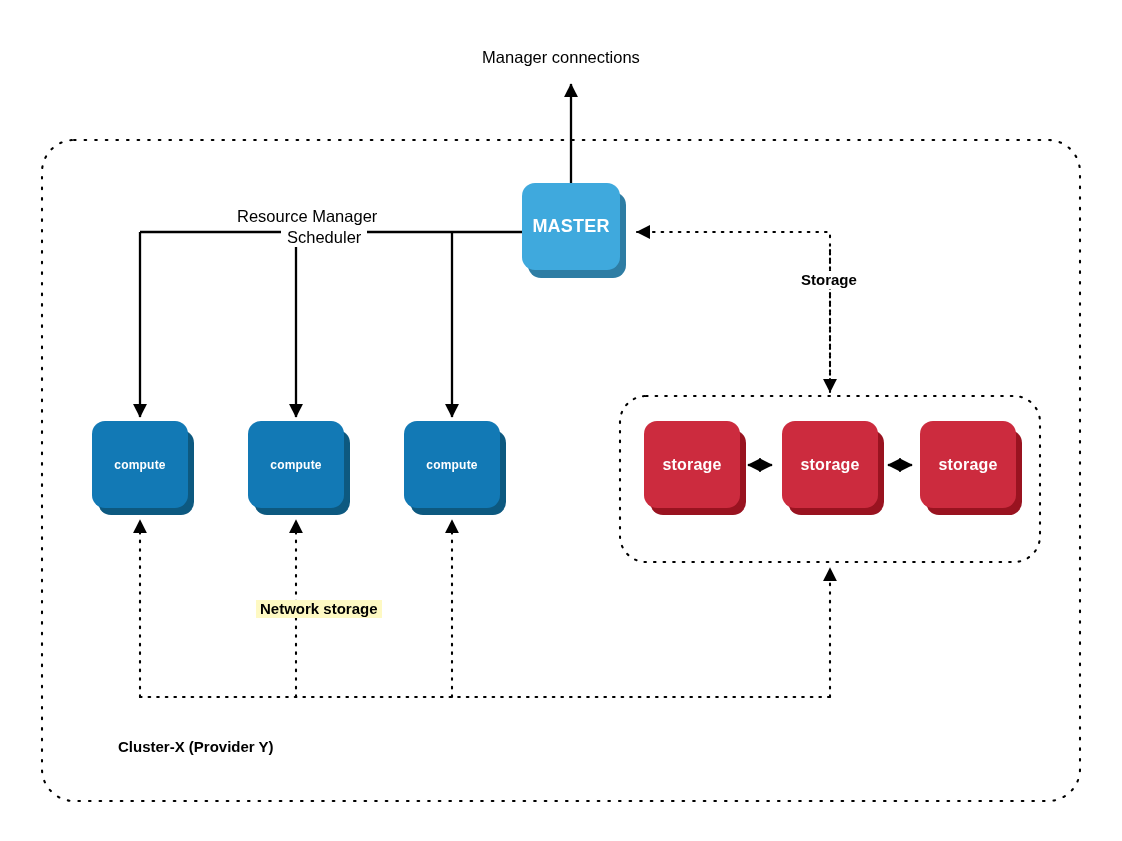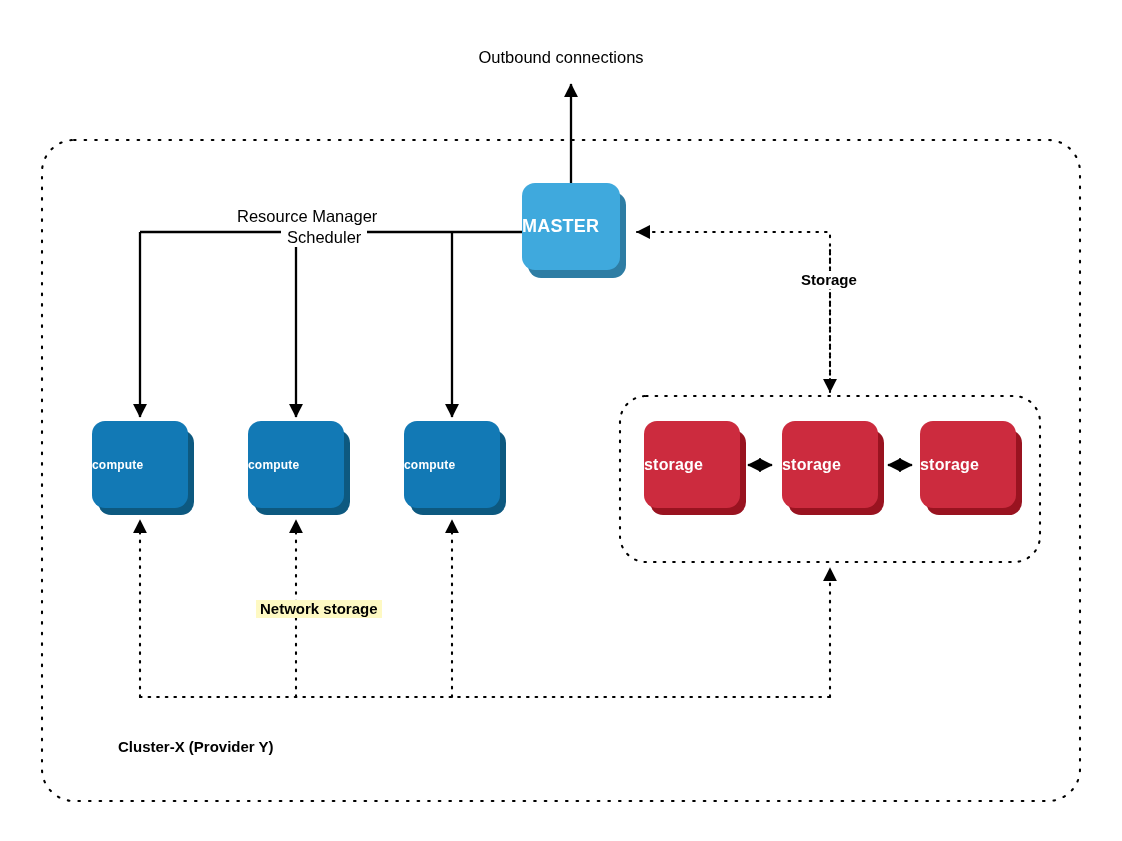--- a/index.html
+++ b/index.html
@@ -37,20 +37,21 @@
   }
   .label.bold {
     font-size: 15px;
     font-weight: bold;
   }
   .node {
     position: absolute;
     border-radius: 13px;
     display: flex;
     align-items: center;
+    justify-content: center;
     color: #ffffff;
     font-weight: bold;
     letter-spacing: 0.2px;
     box-sizing: border-box;
   }
   .node .node-text {
     position: relative;
     z-index: 2;
     pointer-events: none;
   }
@@ -154,21 +155,21 @@
   <div class="node node-storage" style="left:782px; top:421px; width:96px; height:87px;">
     <span class="node-text">storage</span>
   </div>
 
   <div class="node-shadow node-storage-shadow" style="left:926px; top:430px; width:96px; height:85px;"></div>
   <div class="node node-storage" style="left:920px; top:421px; width:96px; height:87px;">
     <span class="node-text">storage</span>
   </div>
 
   <div class="label plain" style="left:0px; top:47px; width:1142px; text-align:center; transform:translateX(-10px);">
-    <span>Outbound connections</span>
+    <span>Manager connections</span>
   </div>
 
   <div class="label plain" style="left:233px; top:206px; background:#ffffff; padding:0 4px;">
     <span>Resource Manager</span>
   </div>
   <div class="label plain" style="left:265px; top:227px; background:#ffffff; padding:0 6px;margin-left:16px;">
     <span>Scheduler</span>
   </div>
 
   <div class="label bold" style="left:797px; top:271px; background:#ffffff; padding:0 4px;">

